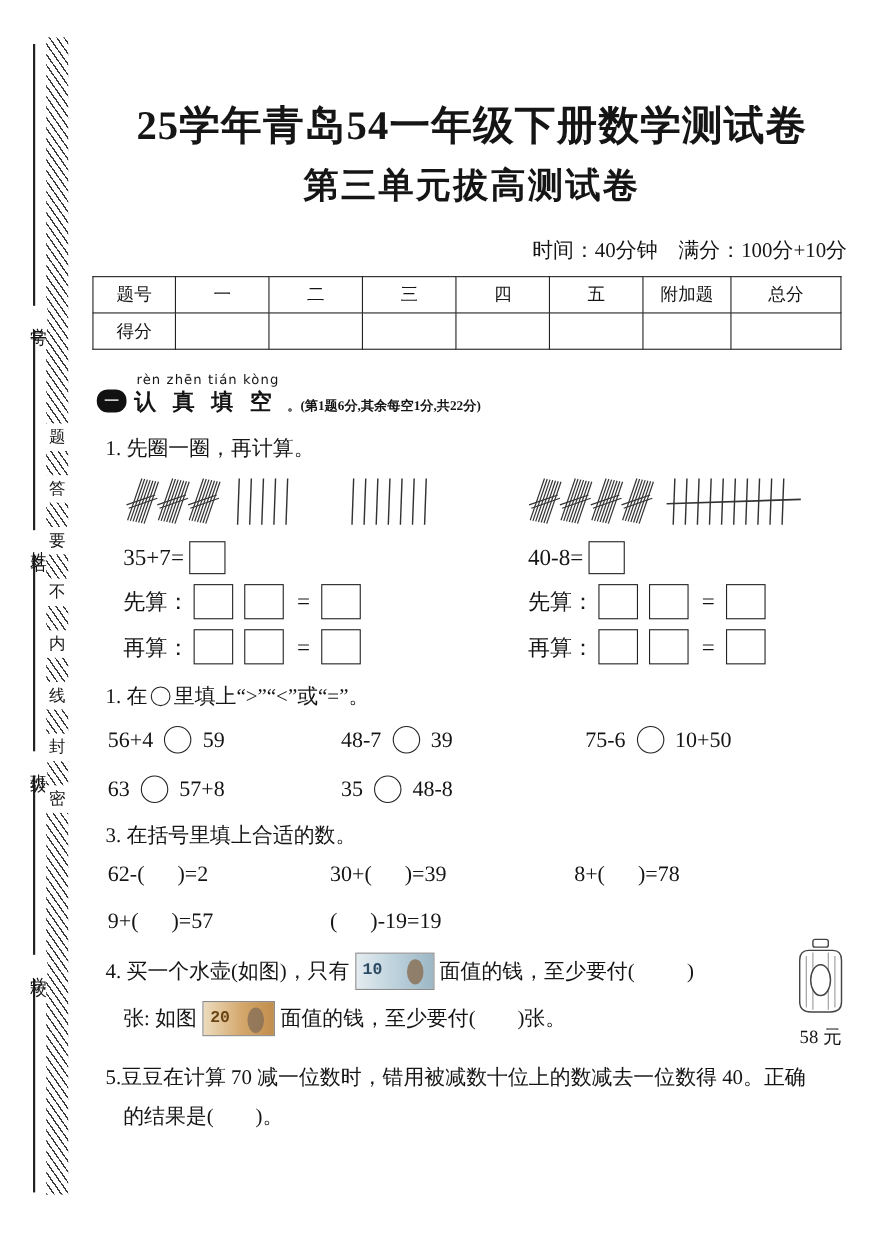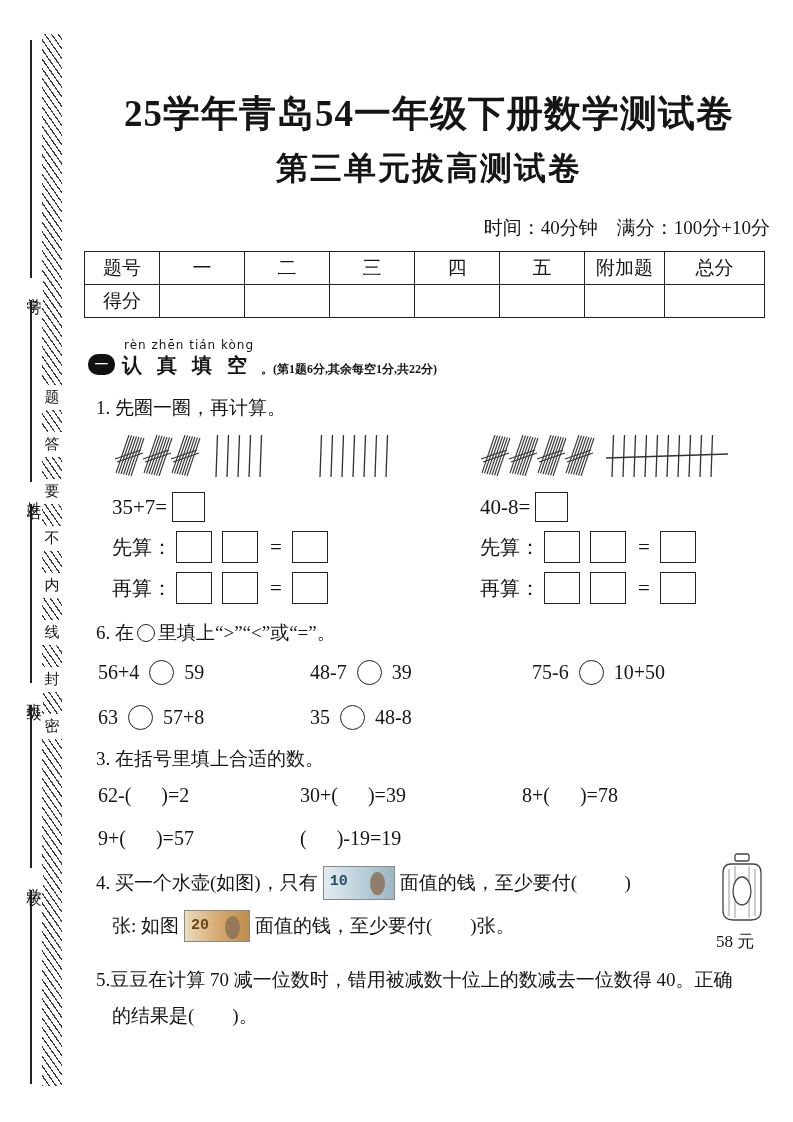--- a/index.html
+++ b/index.html
@@ -28,21 +28,21 @@
     position:absolute; left:41px; width:22px; background:#fff;
     font-size:15px; text-align:center; padding:3px 0;
   }
 
   
   .content { position:absolute; left:84px; top:15px; width:690px; }
   .title1 { margin-top:74px; text-align:center; font-size:37px; font-weight:bold; letter-spacing:1px; }
   .title2 { margin-top:8px; text-align:center; font-size:32px; font-weight:bold; letter-spacing:2px; }
   .meta { margin-top:24px; text-align:right; font-size:19px; padding-right:4px; }
 
-  table.score { margin-top:10px; width:680px; border-collapse:collapse; table-layout:fixed; font-size:19px; }
+  table.score { margin-top:10px; width:680px; border-collapse:collapse; table-layout:fixed; font-size:16px; }
   table.score td { border:1.6px solid #222; height:33px; text-align:center; }
 
   .sec1 { margin-top:20px; display:flex; align-items:flex-end; gap:7px; padding-left:4px; }
   .numpill {
     width:27px; height:21px; background:#111; color:#fff; border-radius:10px;
     display:flex; align-items:center; justify-content:center; font-size:14px; margin-bottom:4px;
   }
   .py { font-size:12px; font-family:"DejaVu Sans", sans-serif; letter-spacing:1px; padding-left:2px; }
   .hztext { font-size:20px; font-weight:bold; letter-spacing:5px; }
   .sec1note { font-size:12px; font-weight:bold; padding-bottom:1px; }
@@ -65,21 +65,21 @@
   .q4 { margin-top:16px; position:relative; padding-right:84px; }
   .q4line { display:flex; align-items:center; font-size:19px; padding-left:12px; }
   .q4line2 { margin-top:10px; padding-left:28px; }
   .bill { position:relative; display:inline-block; border:1px solid #8a8a8a; margin:0 5px; flex:none;font-family:Liberation Mono, monospace; }
   .bill10 { width:72px; height:34px; background:linear-gradient(90deg,#e3ecf0,#b9cfda 55%,#9db7c5); }
   .bill20 { width:66px; height:32px; background:linear-gradient(90deg,#ecdcbe,#d4a76c 55%,#c18d4c); }
   .billnum { position:absolute; left:6px; top:6px; font-size:15px; font-weight:bold; }
   .bill10 .billnum { color:#2d4a63; }
   .bill20 .billnum { color:#6b4414; }
   .portrait { position:absolute; right:9px; top:5px; width:15px; height:23px; border-radius:50%; background:#8a7258; opacity:.85; }
-  .kettle-wrap { position:absolute; right:-2px; top:-14px; width:60px; }
+  .kettle-wrap { position:absolute; right:-2px; top:-14px; width:60px; text-align:center; }
   .kettle-price { font-size:17px; margin-top:2px; }
 
   .q5 { margin-top:20px; font-size:19px; line-height:36px; padding-left:12px; }
   .q5 .l2 { padding-left:16px; }
 </style>
 </head>
 <body>
 
 <div class="hatch"></div>
 <div class="margin-line"></div>
@@ -239,21 +239,21 @@
     <div class="q1cell">
       <span class="steplabel">再算：</span>
       <span class="stepbox"></span>
       <span class="stepbox"></span>
       <span class="stepeq">=</span>
       <span class="stepbox"></span>
     </div>
   </div>
 
   <div class="qprompt">
-    <span>6. 在</span><span class="circ-sm"></span><span>里填上“&gt;”“&lt;”或“=”。</span>
+    <span>1. 在</span><span class="circ-sm"></span><span>里填上“&gt;”“&lt;”或“=”。</span>
   </div>
   <div class="q2grid">
     <div><span>56+4</span><span class="circ"></span><span>59</span></div>
     <div><span>48-7</span><span class="circ"></span><span>39</span></div>
     <div><span>75-6</span><span class="circ"></span><span>10+50</span></div>
     <div><span>63</span><span class="circ"></span><span>57+8</span></div>
     <div><span>35</span><span class="circ"></span><span>48-8</span></div>
   </div>
 
   <div class="qprompt">3. 在括号里填上合适的数。</div>

